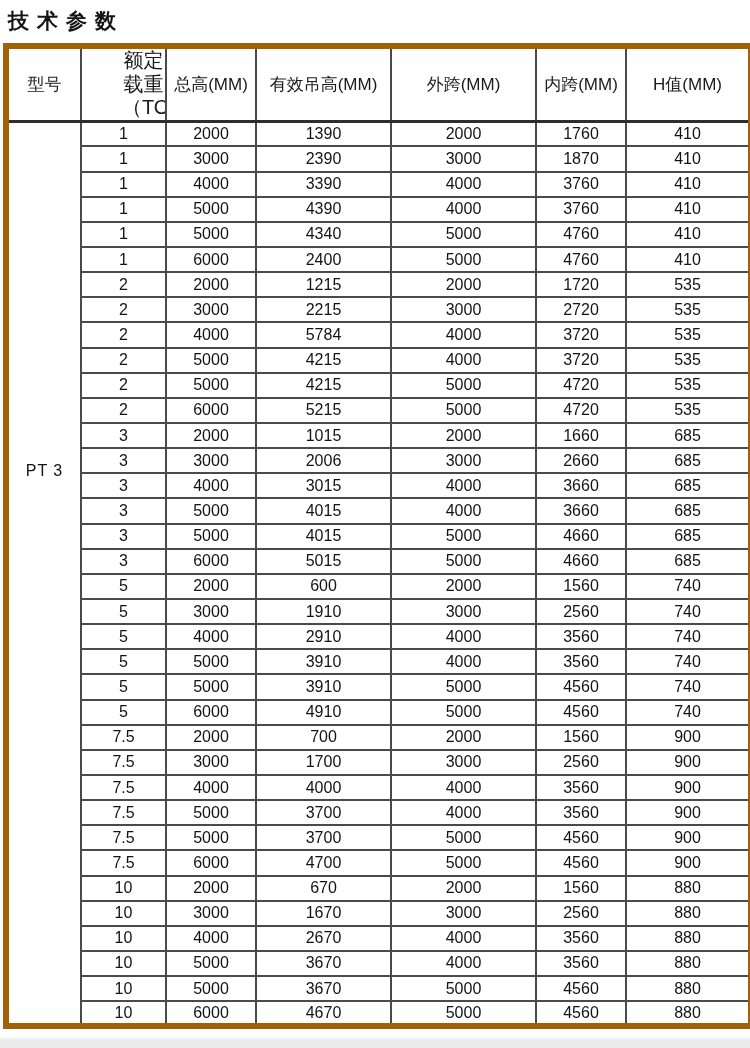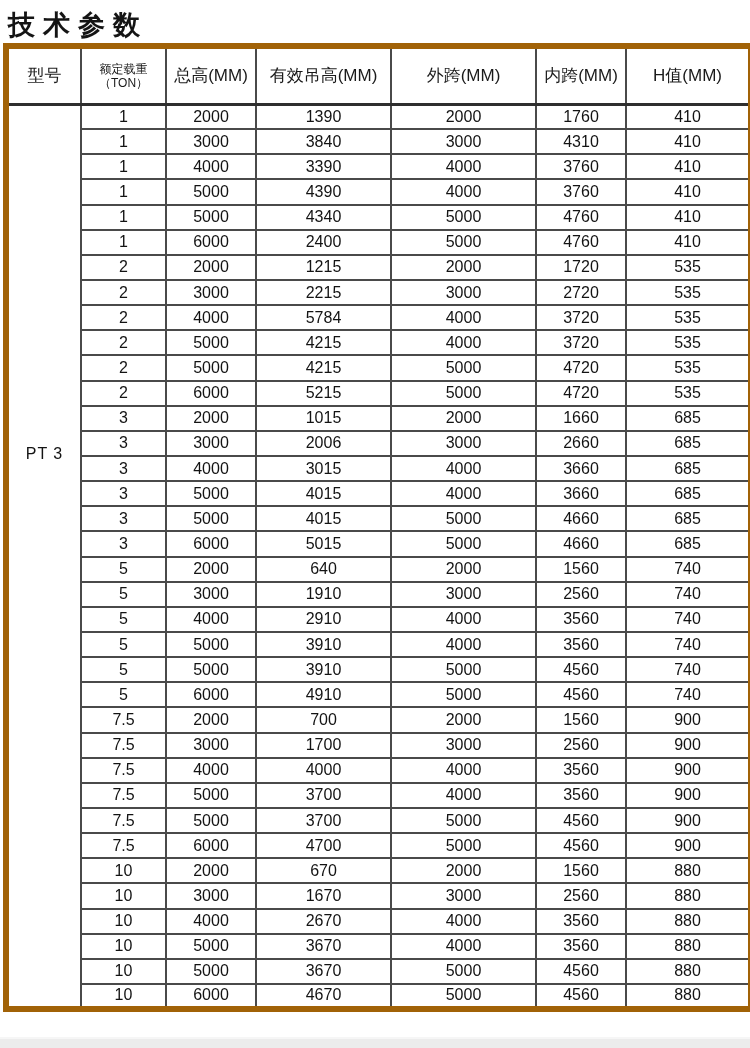--- a/index.html
+++ b/index.html
@@ -9,21 +9,21 @@
     height: 1048px;
     background: #ffffff;
     font-family: "Liberation Sans", "DejaVu Sans", sans-serif;
     position: relative;
     overflow: hidden;
   }
   .page-title {
     position: absolute;
     top: 7px;
     left: 8px;
-    font-size: 27px;
+    font-size: 21px;
     font-weight: 600;
     letter-spacing: 8px;
     color: #141414;
     white-space: nowrap;
     text-align: center;
   }
   table.spec-table {
     position: absolute;
     top: 43px;
     left: 3px;
@@ -46,21 +46,22 @@
   }
   .spec-table thead th {
     font-weight: normal;
     font-size: 17px;
     border-bottom: 3px solid #2e2e2e;
     color: #1a1a1a;
   }
   .spec-table thead th .hl {
     display: block;
     line-height: 1.18;
-    font-size: 12px;
+    font-size: 20px;
+    padding-left: 40px;
   }
   .spec-table tbody tr {
     height: 25.15px;
   }
   .spec-table tbody td {
     font-size: 16px;
     line-height: 1;
     color: #131313;
   }
   td.model-cell {
@@ -127,23 +128,23 @@
         <td>1</td>
         <td>2000</td>
         <td>1390</td>
         <td>2000</td>
         <td>1760</td>
         <td>410</td>
       </tr>
       <tr>
         <td>1</td>
         <td>3000</td>
-        <td>3840</td>
-        <td>3000</td>
-        <td>4310</td>
+        <td>2390</td>
+        <td>3000</td>
+        <td>1870</td>
         <td>410</td>
       </tr>
       <tr>
         <td>1</td>
         <td>4000</td>
         <td>3390</td>
         <td>4000</td>
         <td>3760</td>
         <td>410</td>
       </tr>
@@ -263,21 +264,21 @@
         <td>3</td>
         <td>6000</td>
         <td>5015</td>
         <td>5000</td>
         <td>4660</td>
         <td>685</td>
       </tr>
       <tr>
         <td>5</td>
         <td>2000</td>
-        <td>640</td>
+        <td>600</td>
         <td>2000</td>
         <td>1560</td>
         <td>740</td>
       </tr>
       <tr>
         <td>5</td>
         <td>3000</td>
         <td>1910</td>
         <td>3000</td>
         <td>2560</td>

